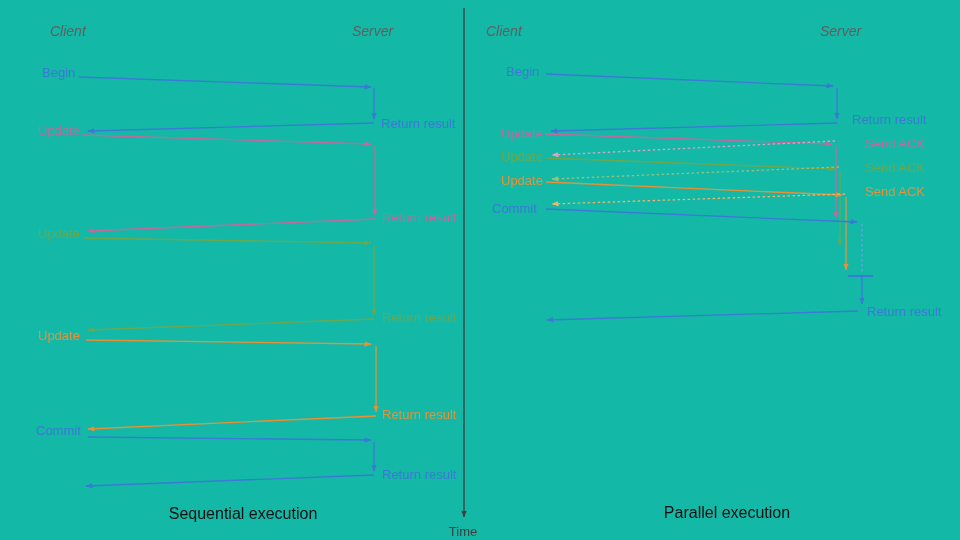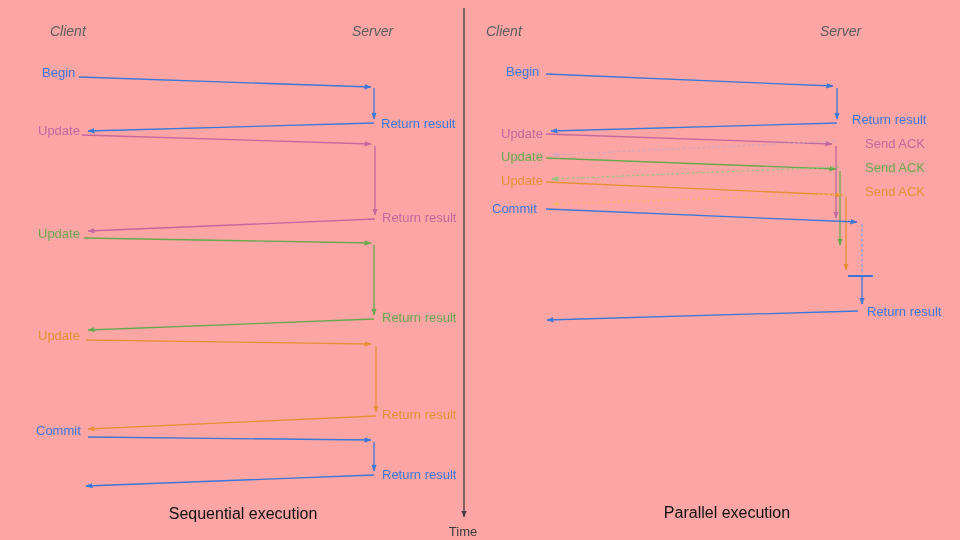--- a/index.html
+++ b/index.html
@@ -5,21 +5,21 @@
   html, body {
     margin: 0;
     padding: 0;
     background: #ffffff;
     font-family: "Liberation Sans", sans-serif;
   }
   .stage {
     position: relative;
     width: 960px;
     height: 540px;
-    background: #fca5a5;
+    background: #14b8a6;
     overflow: hidden;
   }
   svg text {
     font-family: "Liberation Sans", sans-serif;
   }
 </style>
 </head>
 <body>
 
 <div class="stage">

